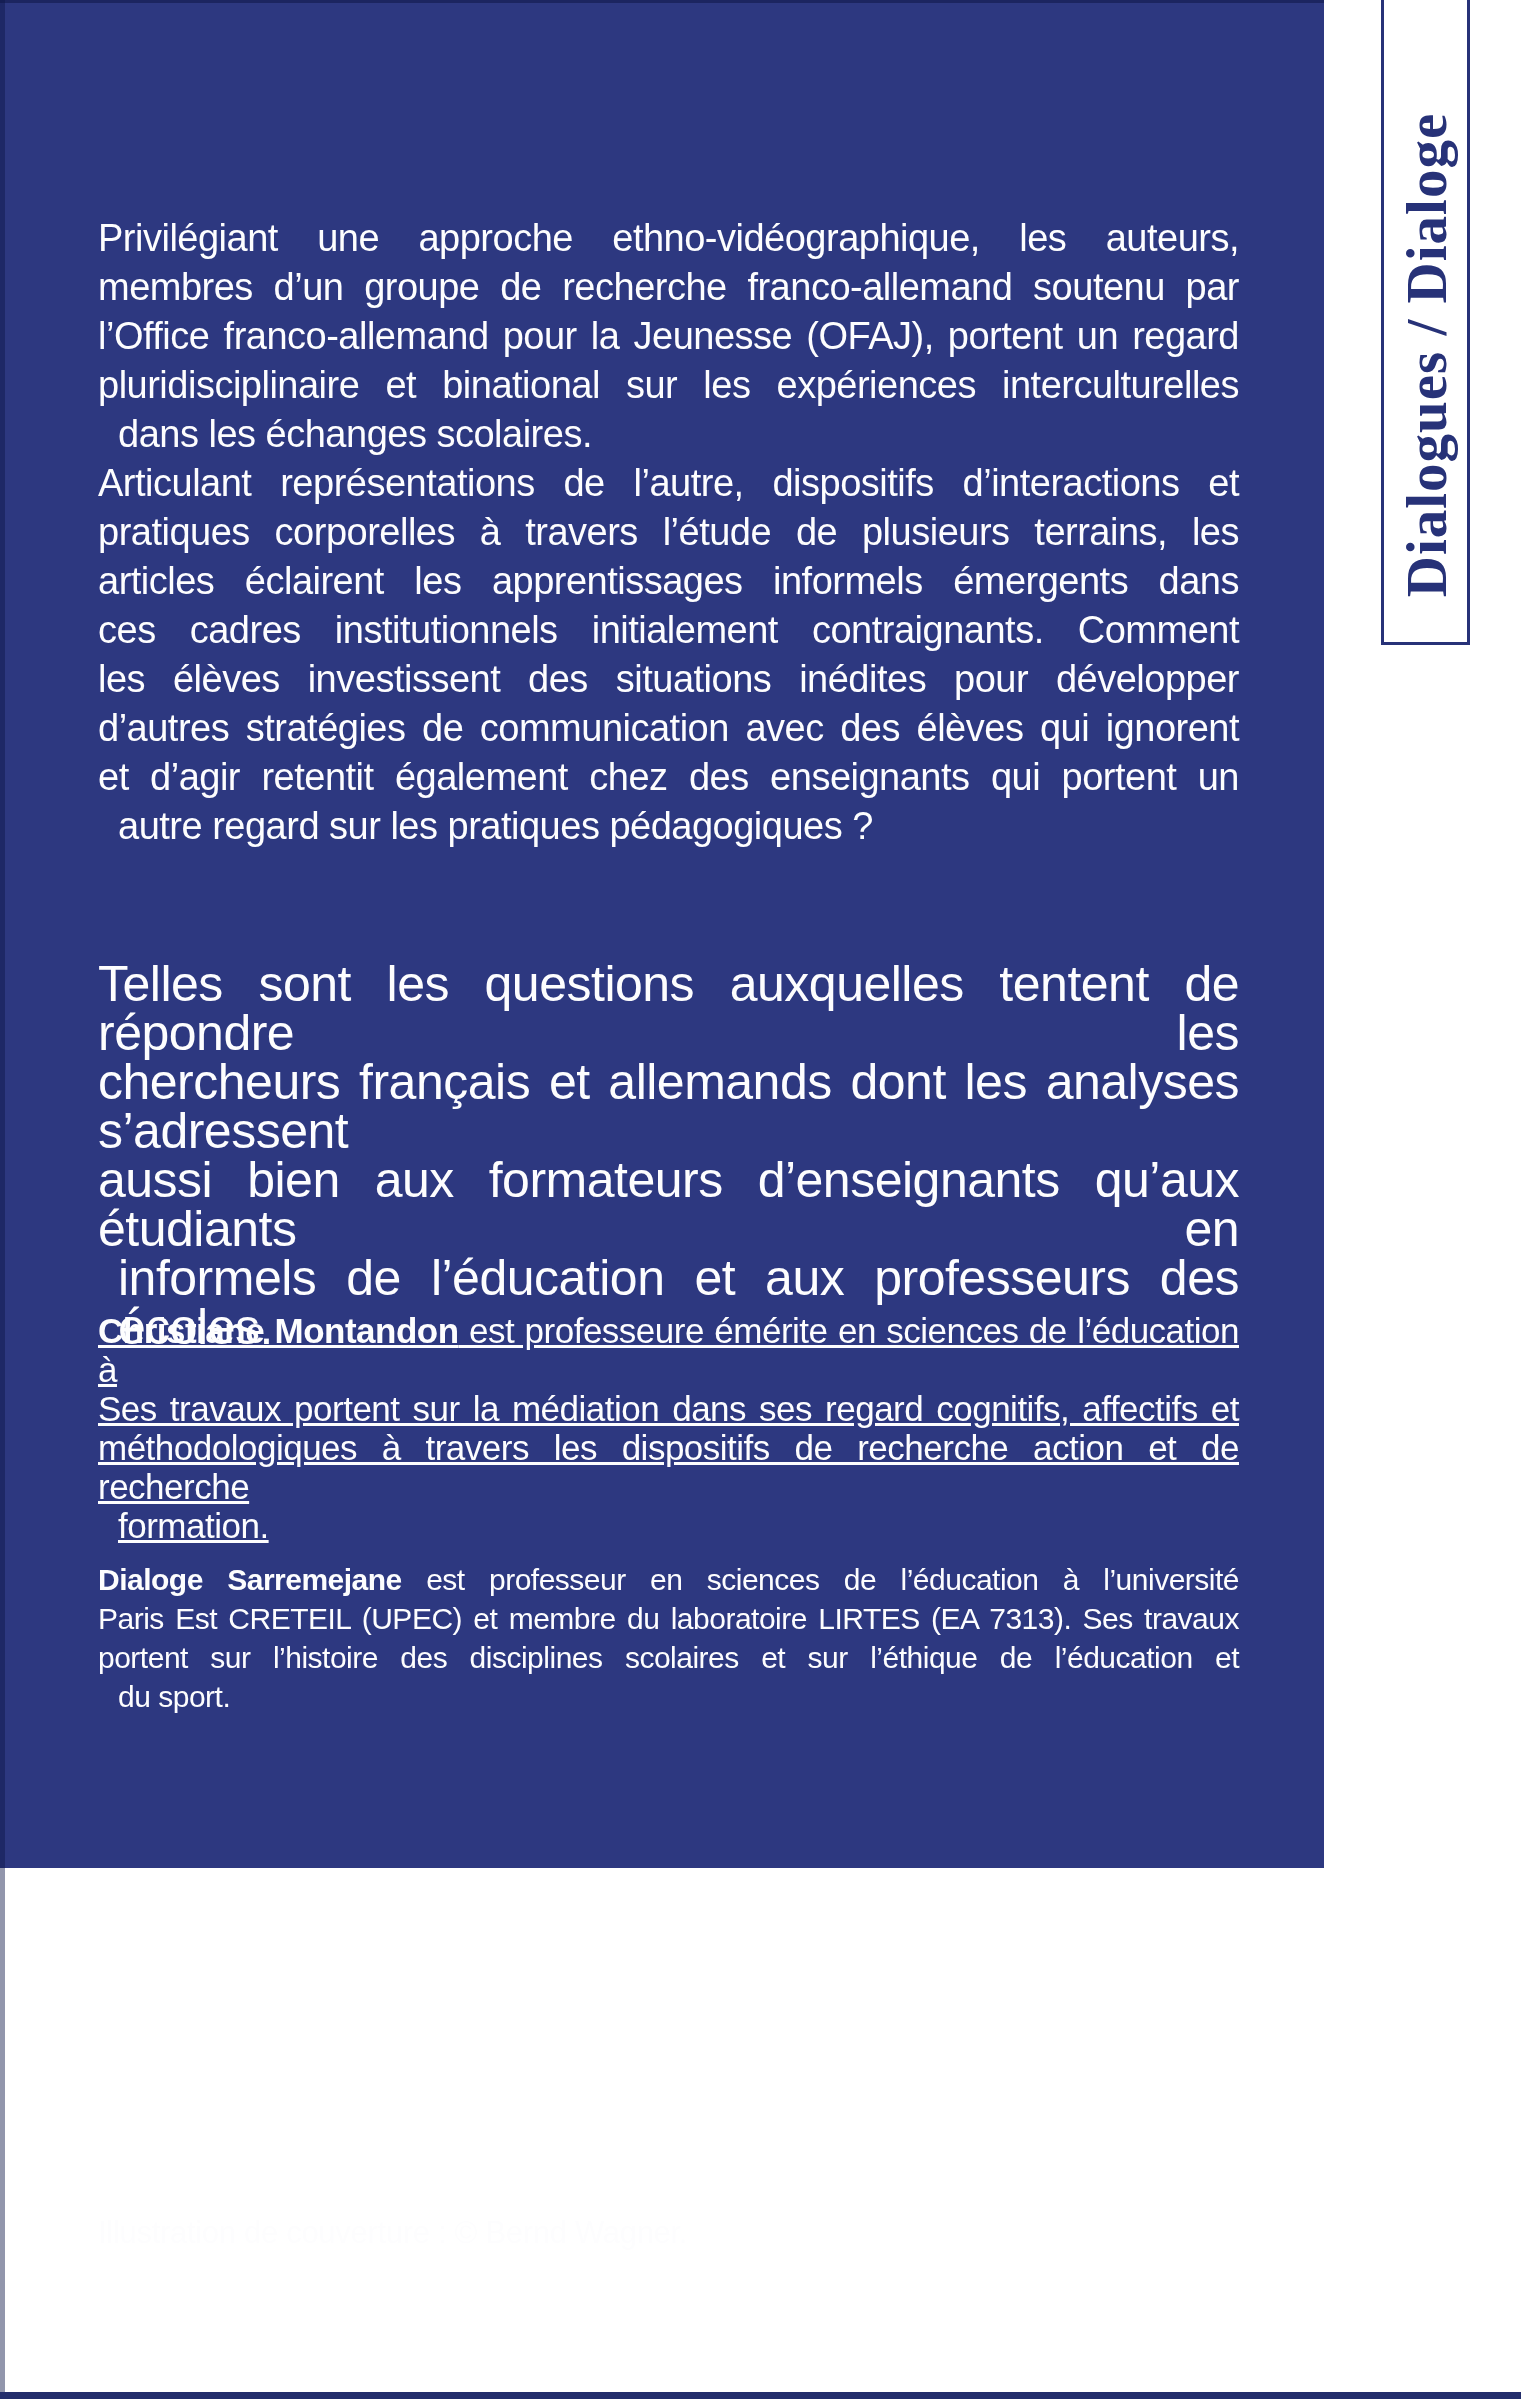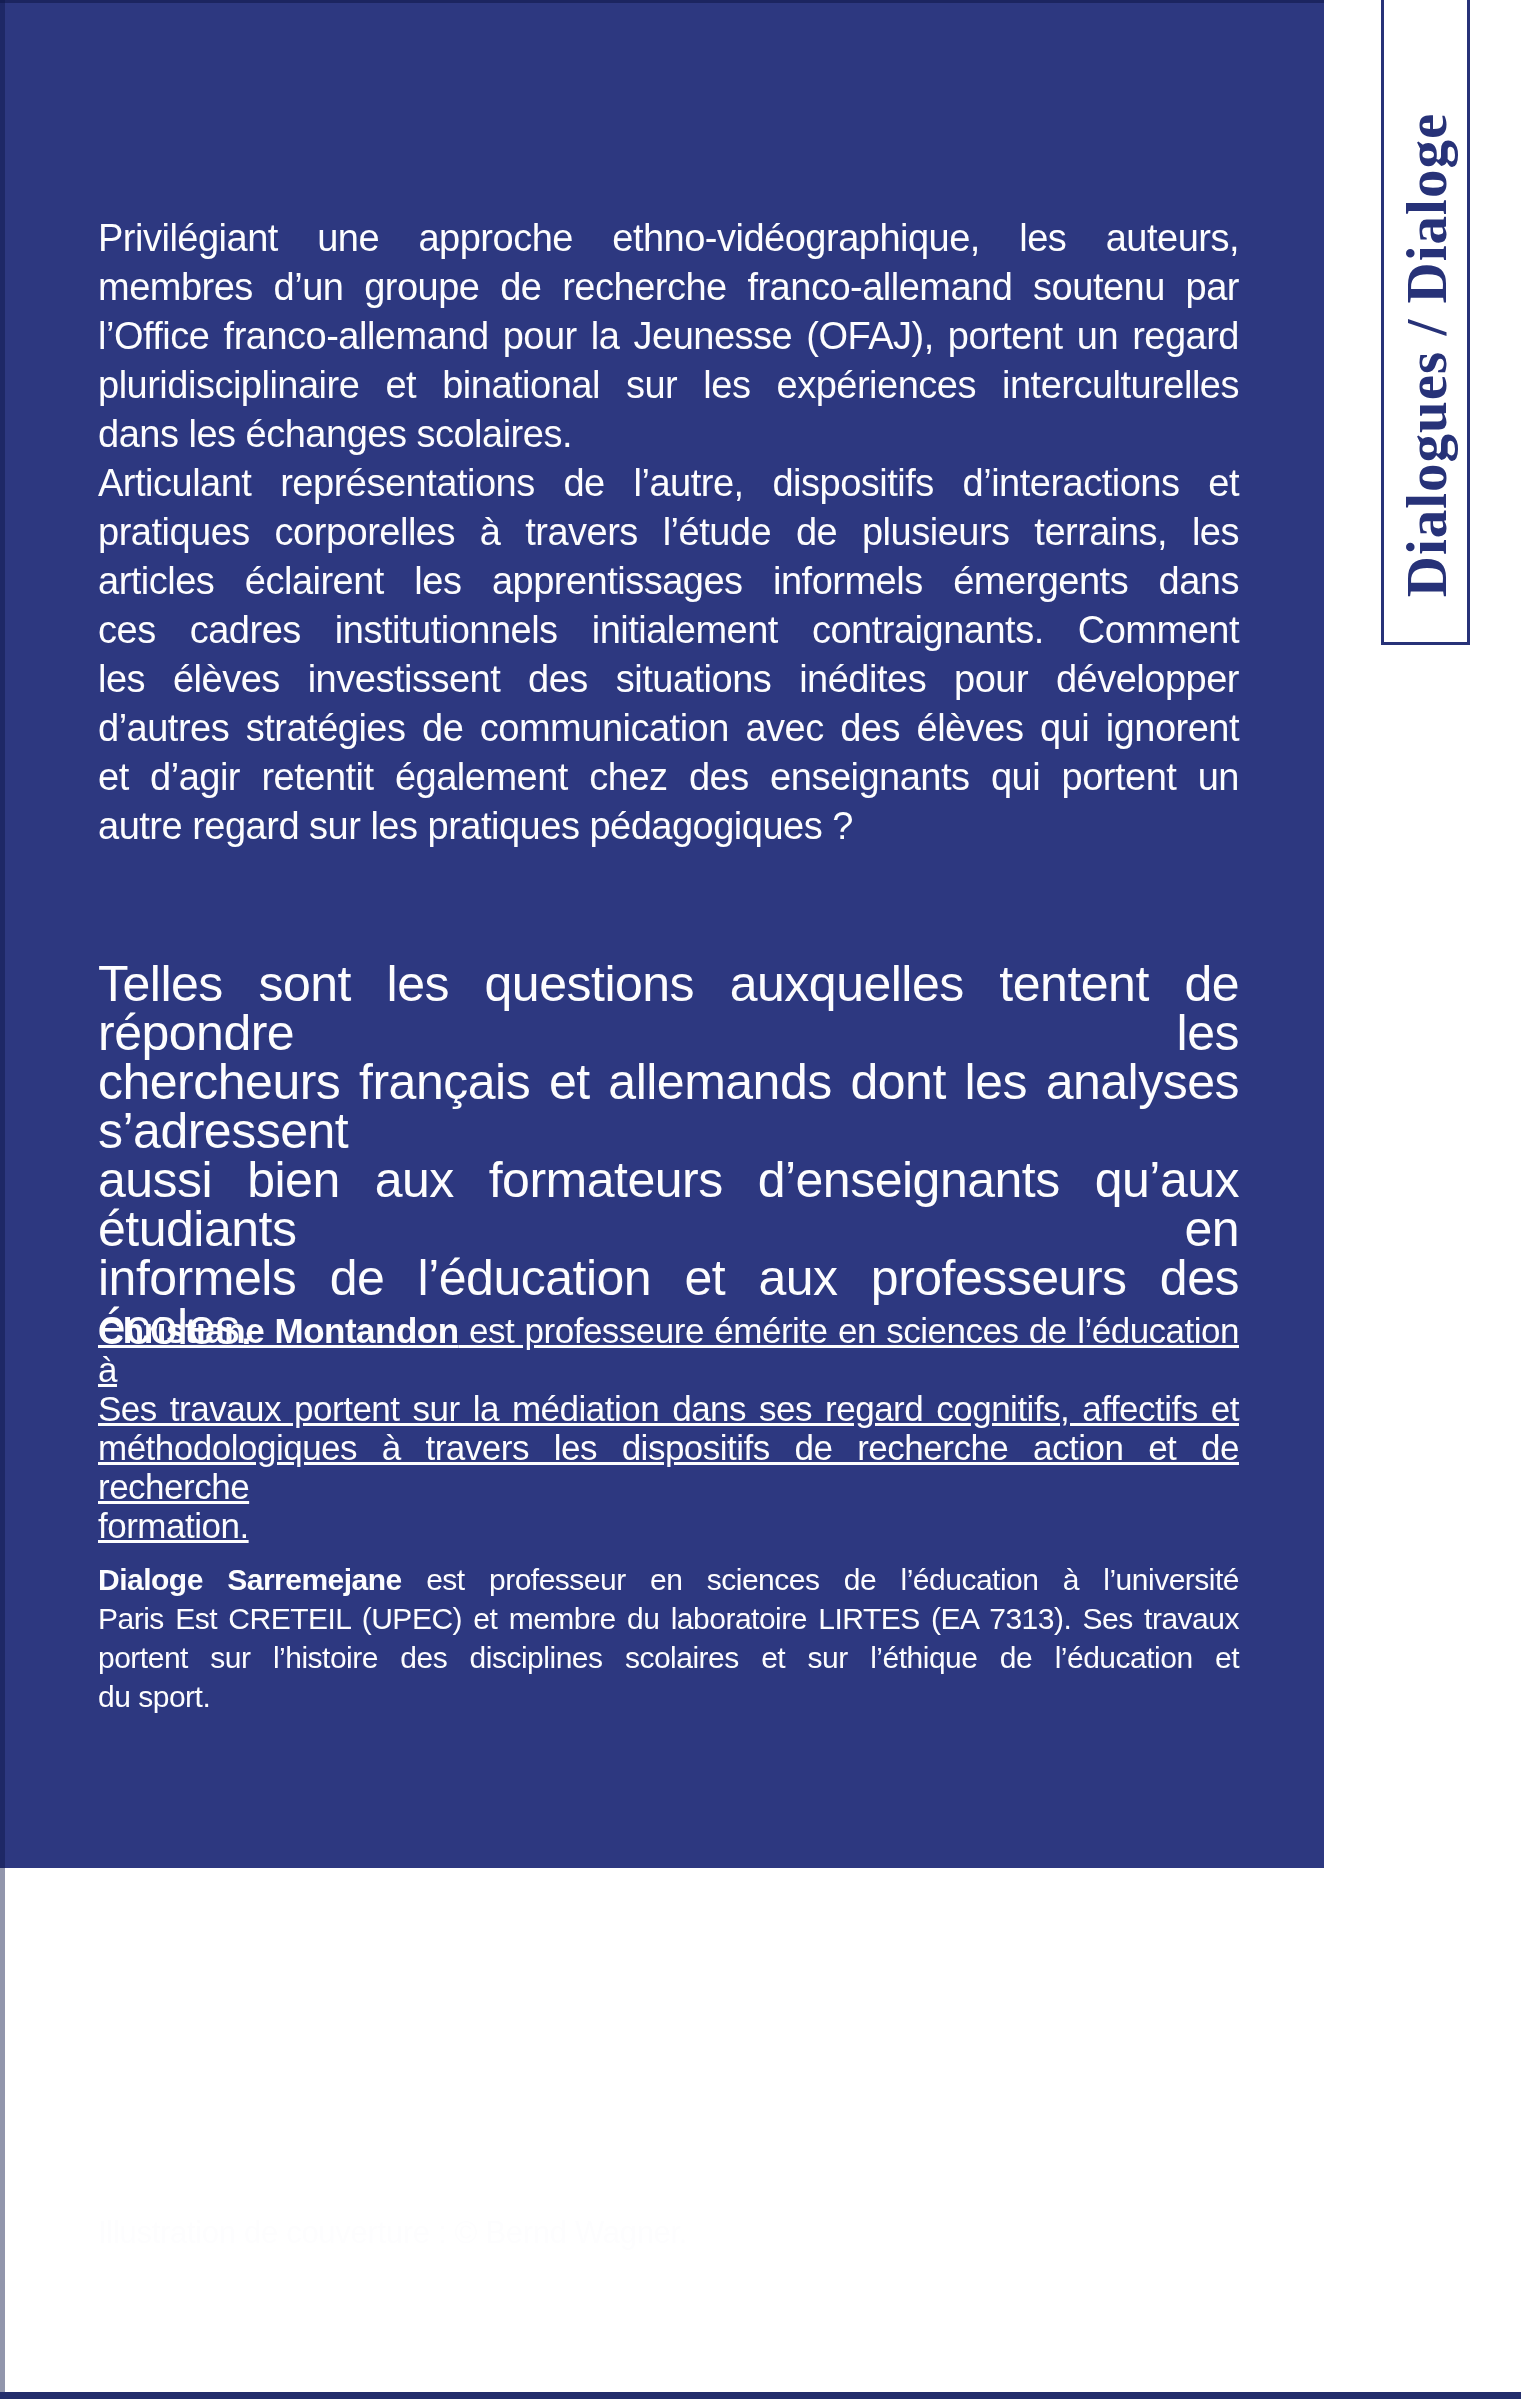--- a/index.html
+++ b/index.html
@@ -23,21 +23,21 @@
 
   
   .txt { position: absolute; left: 98px; width: 1141px; color: #fdfdfe; }
   .synopsis  { top: 214px;  font-size: 38px; line-height: 49px; letter-spacing: -0.5px; }
   .synopsis2 { top: 960px; font-size: 50px; line-height: 49px; letter-spacing: -0.5px; }
   .bio1 { top: 1311px; font-size: 35px; line-height: 39px; letter-spacing: -0.5px; text-decoration: underline; }
   .bio2 { top: 1560px; font-size: 30px; line-height: 39px; letter-spacing: -0.5px; }
   .credit-line { top: 2214px; font-size: 31px; line-height: 38px; letter-spacing: -0.3px; text-align: left; }
 
   .line { text-align: justify; text-align-last: justify; white-space: normal; }
-  .line.end { text-align-last: left; }
+  .line.end { text-align-last: left; margin-left: 20px; }
   .b { font-weight: bold; }
 
   
   .spine-strip {
     position: absolute; left: 1324px; top: 0;
     width: 198px; height: 2400px; background: #ffffff;
   }
   .spine-box {
     position: absolute; left: 57px; top: -11.4px;
     width: 89px; height: 656px;

